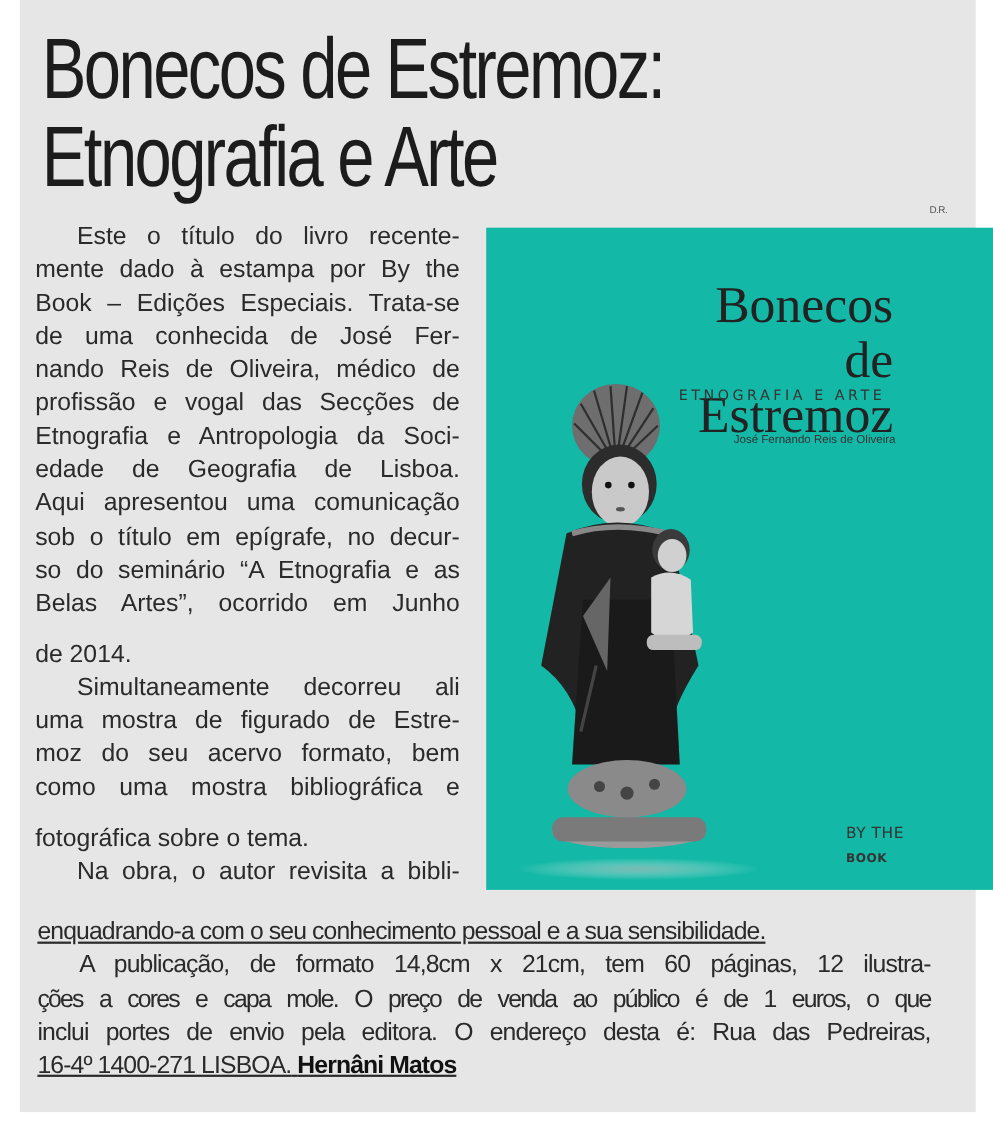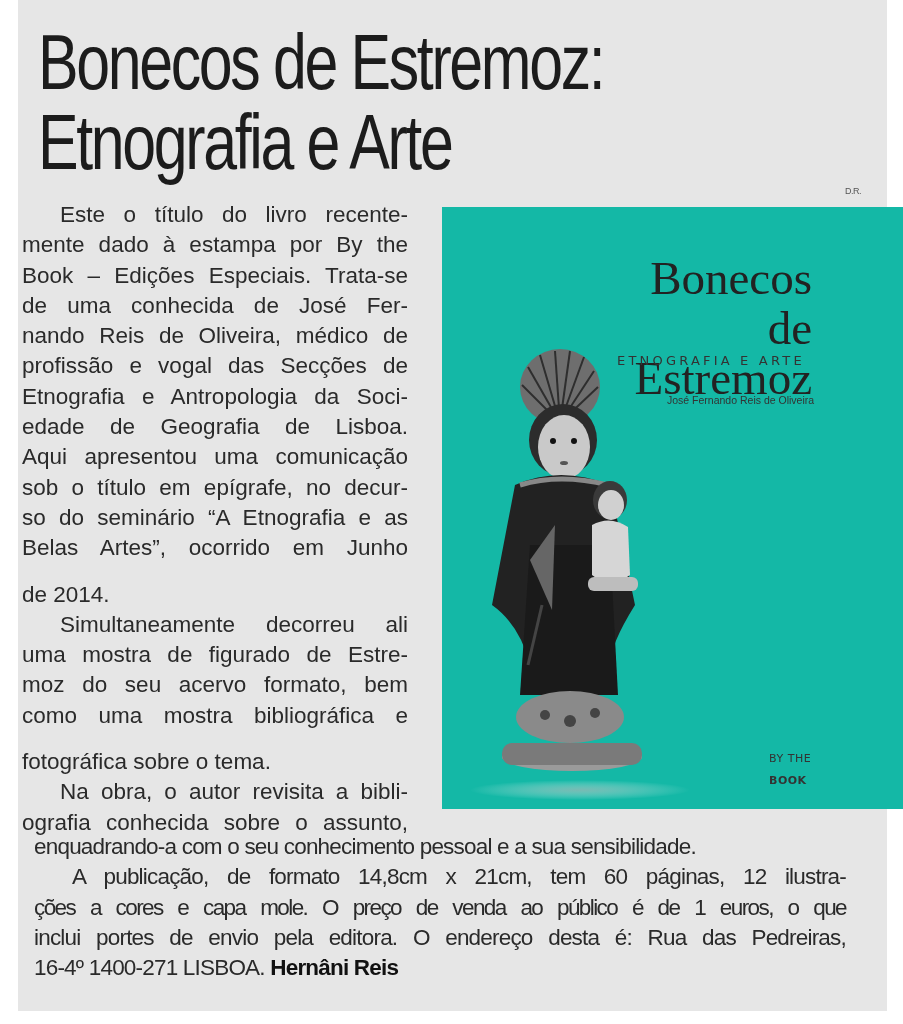--- a/index.html
+++ b/index.html
@@ -18,31 +18,31 @@
   .credit {
     position: absolute; left: 845px; top: 186px;
     font-family: "Liberation Sans", sans-serif; font-size: 9px; color: #555;
     letter-spacing: -0.5px;
   }
   .body-text {
     font-family: "Liberation Sans", sans-serif; font-size: 22.5px;
     line-height: 30.3px; color: #2a2a2a; margin: 0;
   }
   .col {
-    position: absolute; left: 22px; top: 200px; width: 386px;
+    position: absolute; left: 32px; top: 200px; width: 386px;
     text-align: justify;
   }
   .col .line { display: block; text-align: justify; text-align-last: justify; white-space: nowrap; }
   .col .line.last { text-align-last: left; margin-top: 16px; }
   .indent { padding-left: 38px; }
   .wide {
     position: absolute; left: 34px; top: 832px; width: 812px;
   }
   .wide .line { display: block; text-align: justify; text-align-last: justify; white-space: nowrap; }
-  .wide .line.last { text-align-last: left; }
+  .wide .line.last { text-align-last: left; text-decoration: underline; }
   .author { font-weight: bold; color: #111; }
 
   .cover {
     position: absolute; left: 442px; top: 207px; width: 495px; height: 602px;
     background: #14b8a6;
   }
   .cover-title {
     position: absolute; left: 140px; top: 46px; margin: 0;
     font-family: "Liberation Serif", serif; font-size: 47px; line-height: 50px;
     color: #222; text-align: right; width: 230px;
@@ -54,21 +54,21 @@
     color: #333;
   }
   .cover-author {
     position: absolute; left: 225px; top: 187px;
     font-family: "Liberation Sans", sans-serif; font-size: 10.5px; color: #333;
   }
   .publisher-logo {
     position: absolute; left: 327px; top: 546px;
     font-family: "DejaVu Sans", sans-serif; color: #333; line-height: 11px;
   }
-  .publisher-logo .l1 { font-size: 11px; letter-spacing: 0.5px; display: block; }
+  .publisher-logo .l1 { font-size: 14px; letter-spacing: 0.5px; display: block; }
   .publisher-logo .l2 { font-size: 11px; font-weight: bold; display: block; letter-spacing: 0.5px; margin-top: 11px; }
   .figurine { position: absolute; left: 18px; top: 138px; }
 </style>
 </head>
 <body>
 
 <div class="panel"></div>
 
 <h1 class="headline">
   <span style="display:block">Bonecos de Estremoz:</span>
@@ -90,29 +90,28 @@
   <span class="line">sob o título em epígrafe, no decur-</span>
   <span class="line">so do seminário “A Etnografia e as</span>
   <span class="line">Belas Artes”, ocorrido em Junho</span>
   <span class="line last">de 2014.</span>
   <span class="line indent">Simultaneamente decorreu ali</span>
   <span class="line">uma mostra de figurado de Estre-</span>
   <span class="line">moz do seu acervo formato, bem</span>
   <span class="line">como uma mostra bibliográfica e</span>
   <span class="line last">fotográfica sobre o tema.</span>
   <span class="line indent">Na obra, o autor revisita a bibli-</span>
-  <span class="line">ografia conhecida sobre o assunto,</span>
 </div>
 
 <div class="wide body-text" style="letter-spacing:-0.8px;">
   <span class="line last">enquadrando-a com o seu conhecimento pessoal e a sua sensibilidade.</span>
   <span class="line indent">A publicação, de formato 14,8cm x 21cm, tem 60 páginas, 12 ilustra-</span>
   <span class="line" style="letter-spacing:-1.6px;">ções a cores e capa mole. O preço de venda ao público é de 1 euros, o que</span>
   <span class="line">inclui portes de envio pela editora. O endereço desta é: Rua das Pedreiras,</span>
-  <span class="line last"><span>16-4º 1400-271 LISBOA.</span> <span class="author">Hernâni Reis</span></span>
+  <span class="line last"><span>16-4º 1400-271 LISBOA.</span> <span class="author">Hernâni Matos</span></span>
 </div>
 
 <div class="cover">
   <div class="cover-title">
     <span>Bonecos</span>
     <span>de Estremoz</span>
   </div>
   <div class="cover-sub">ETNOGRAFIA E ARTE</div>
   <div class="cover-author">José Fernando Reis de Oliveira</div>
 

